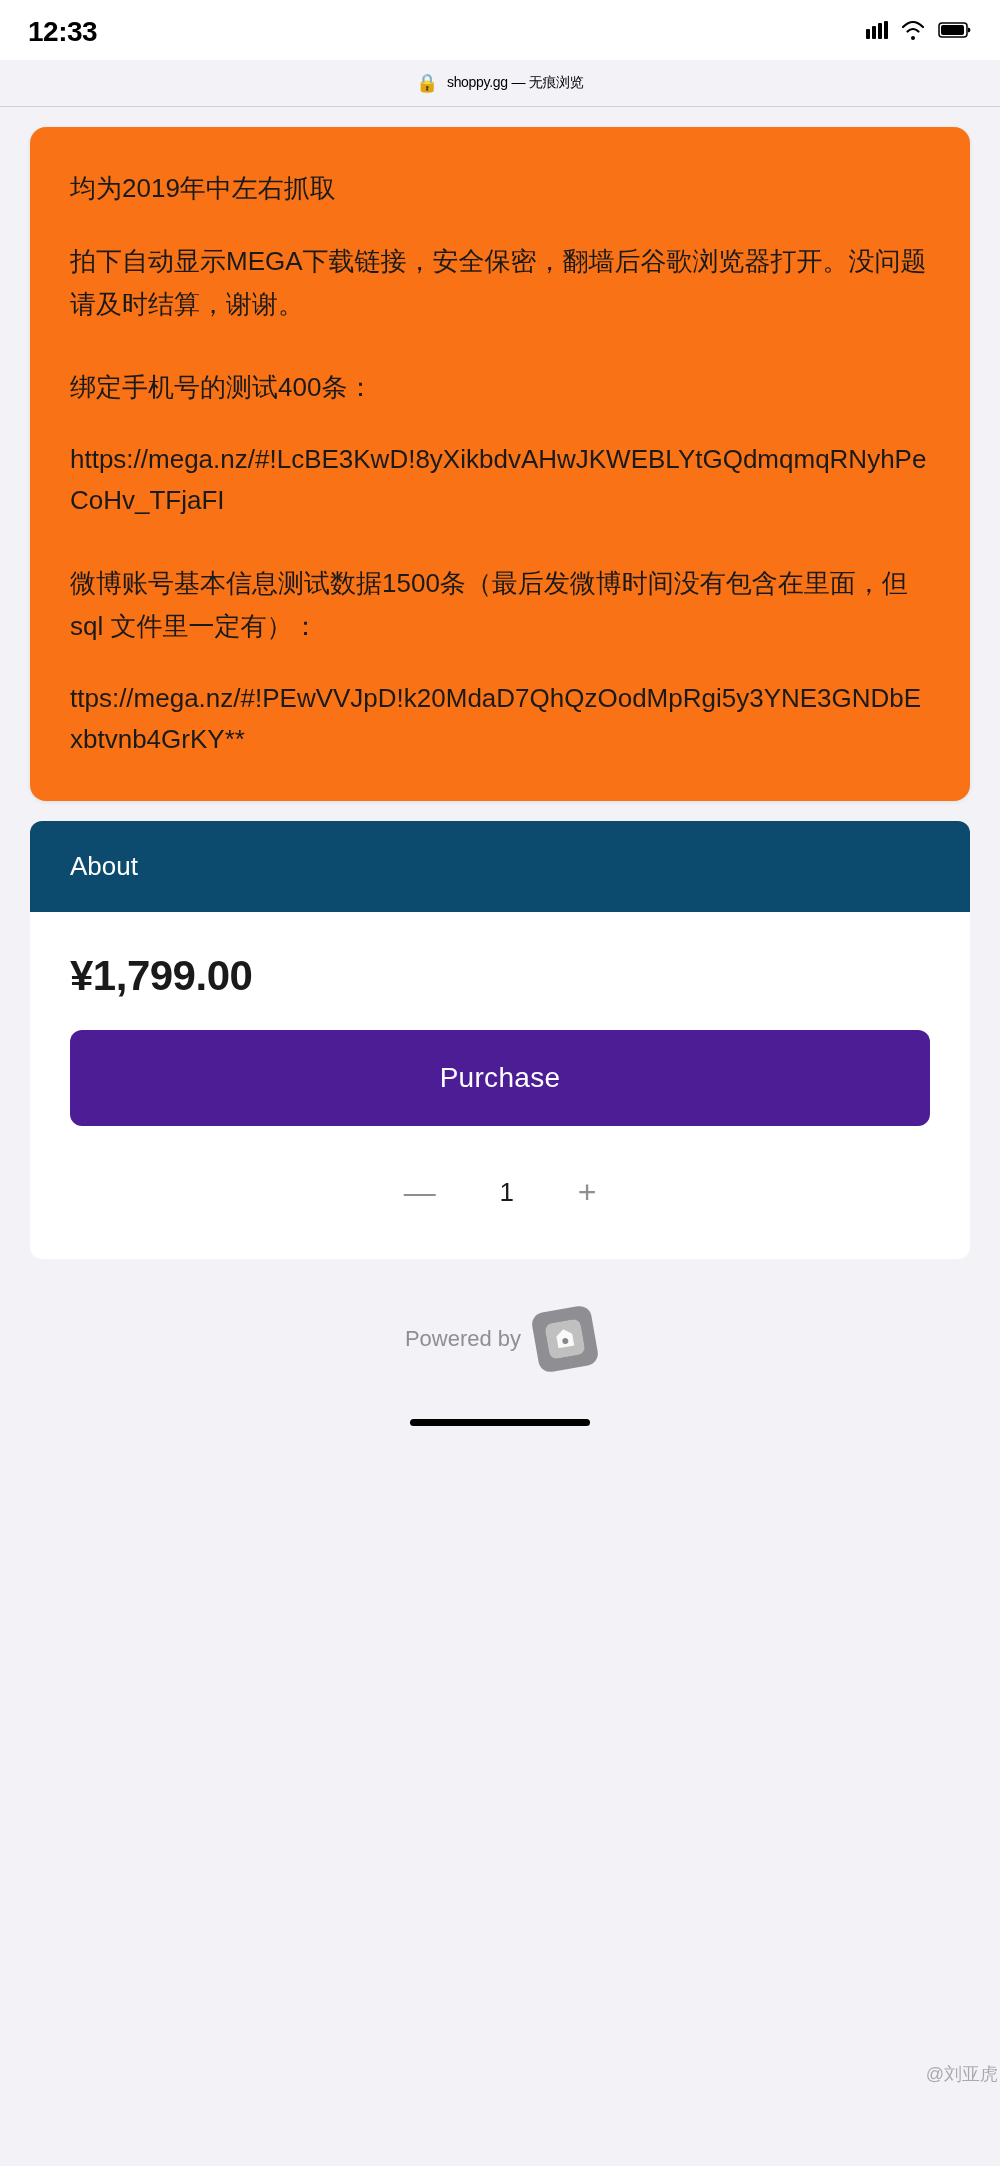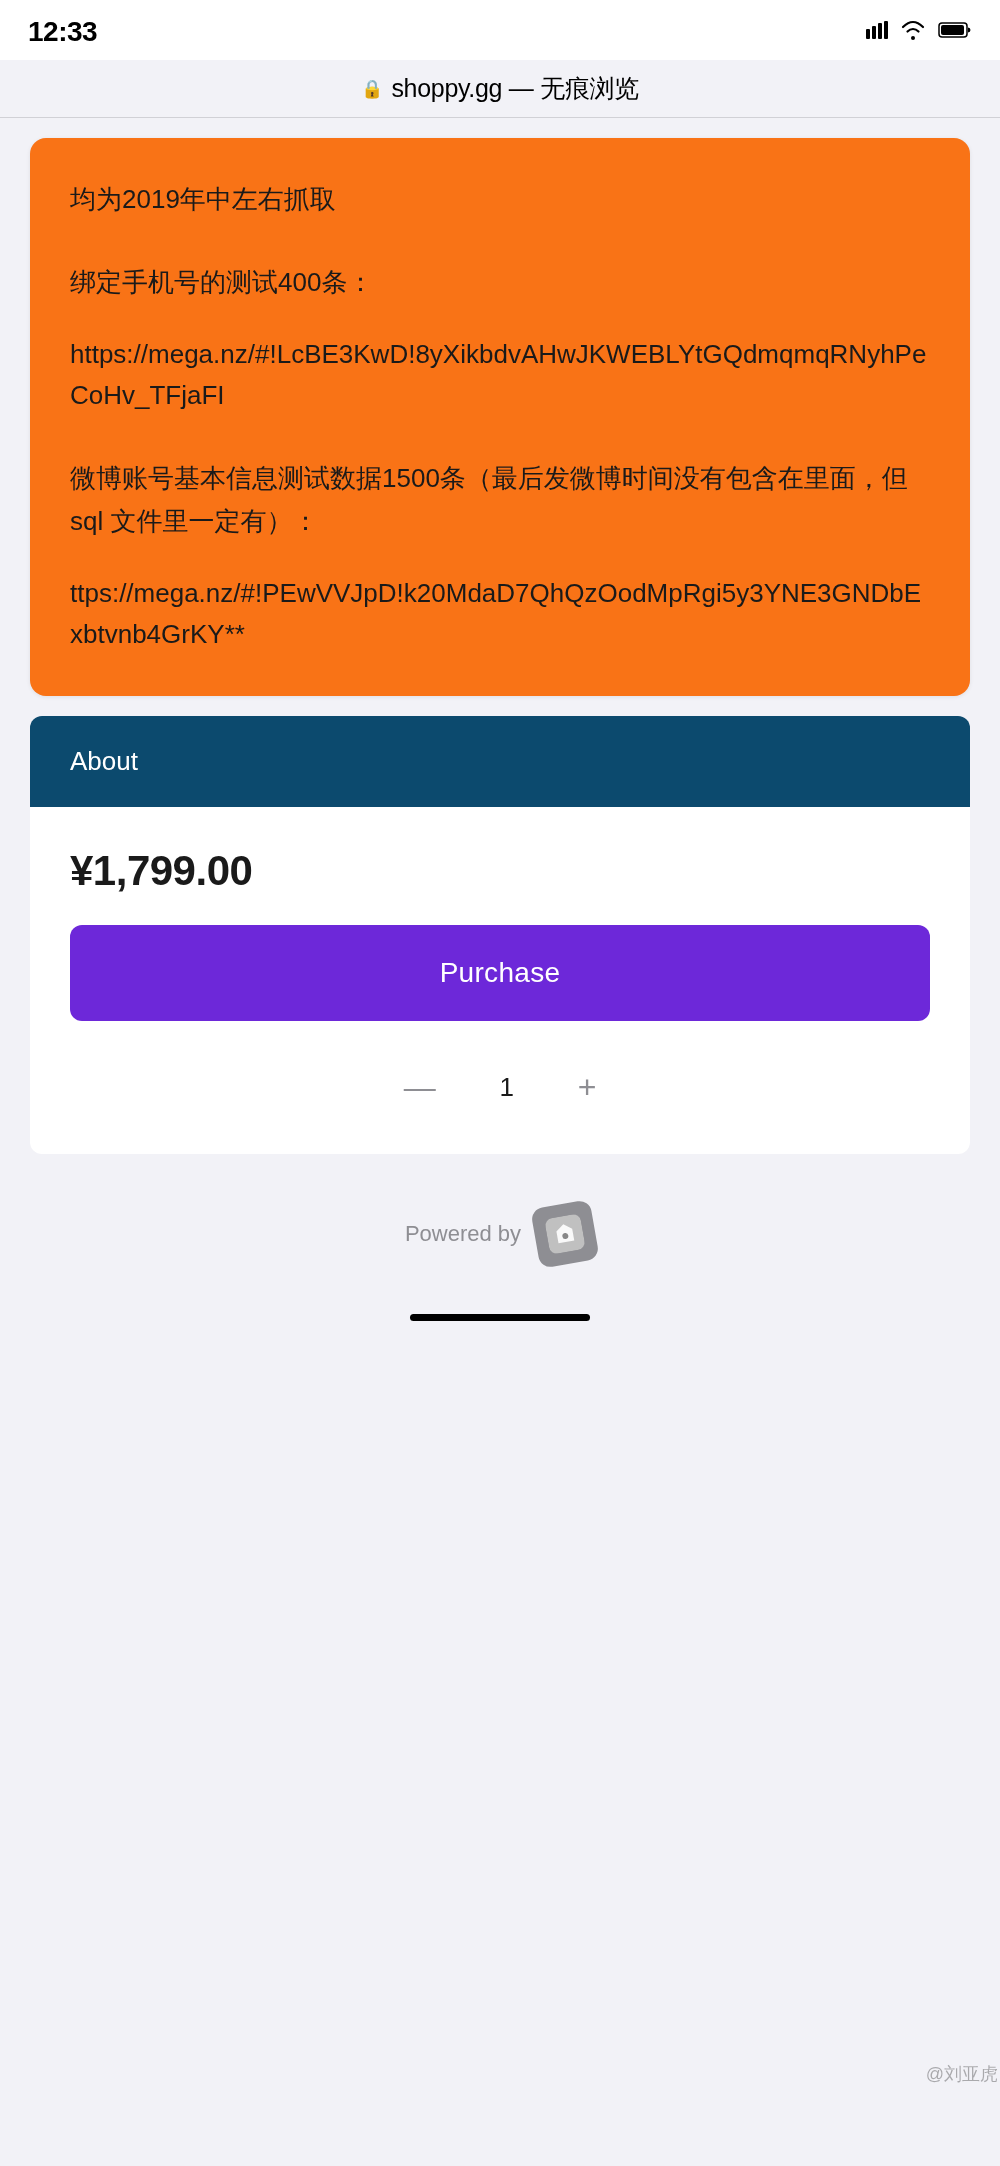--- a/index.html
+++ b/index.html
@@ -57,21 +57,21 @@
       gap: 8px;
       border-bottom: 1px solid #d1d1d6;
     }
 
     .lock-icon {
       font-size: 18px;
       color: #6c6c70;
     }
 
     .browser-url {
-      font-size: 25px;
+      font-size: 14px;
       color: #000;
       letter-spacing: -0.3px;
     }
 
     
     .content-card {
       background: #f97316;
       margin: 20px 30px;
       border-radius: 16px;
       padding: 40px 40px;
@@ -131,21 +131,21 @@
     }
 
     
     .purchase-section {
       background: white;
       margin: 0 30px;
       padding: 30px 40px 20px;
     }
 
     .purchase-button {
-      background: #6d28d9;
+      background: #4c1d95;
       color: white;
       border: none;
       border-radius: 12px;
       width: 100%;
       padding: 32px 20px;
       font-size: 28px;
       font-weight: 500;
       cursor: pointer;
       letter-spacing: 0.3px;
     }
@@ -261,20 +261,21 @@
 </div>
 
 <div class="browser-bar">
   <span class="lock-icon">🔒</span>
   <span class="browser-url">shoppy.gg — 无痕浏览</span>
 </div>
 
 <div class="content-card">
   <p class="content-text">均为2019年中左右抓取</p>
 
+  <p class="content-text description">拍下自动显示MEGA下载链接，安全保密，翻墙后谷歌浏览器打开。没问题请及时结算，谢谢。</p>
 
   <div class="section-divider"></div>
 
   <p class="content-text">绑定手机号的测试400条：</p>
   <p class="content-link">https://mega.nz/#!LcBE3KwD!8yXikbdvAHwJKWEBLYtGQdmqmqRNyhPeCoHv_TFjaFI</p>
 
   <div class="section-divider"></div>
 
   <p class="content-text">微博账号基本信息测试数据1500条（最后发微博时间没有包含在里面，但 sql 文件里一定有）：</p>
   <p class="content-link">ttps://mega.nz/#!PEwVVJpD!k20MdaD7QhQzOodMpRgi5y3YNE3GNDbExbtvnb4GrKY**</p>

